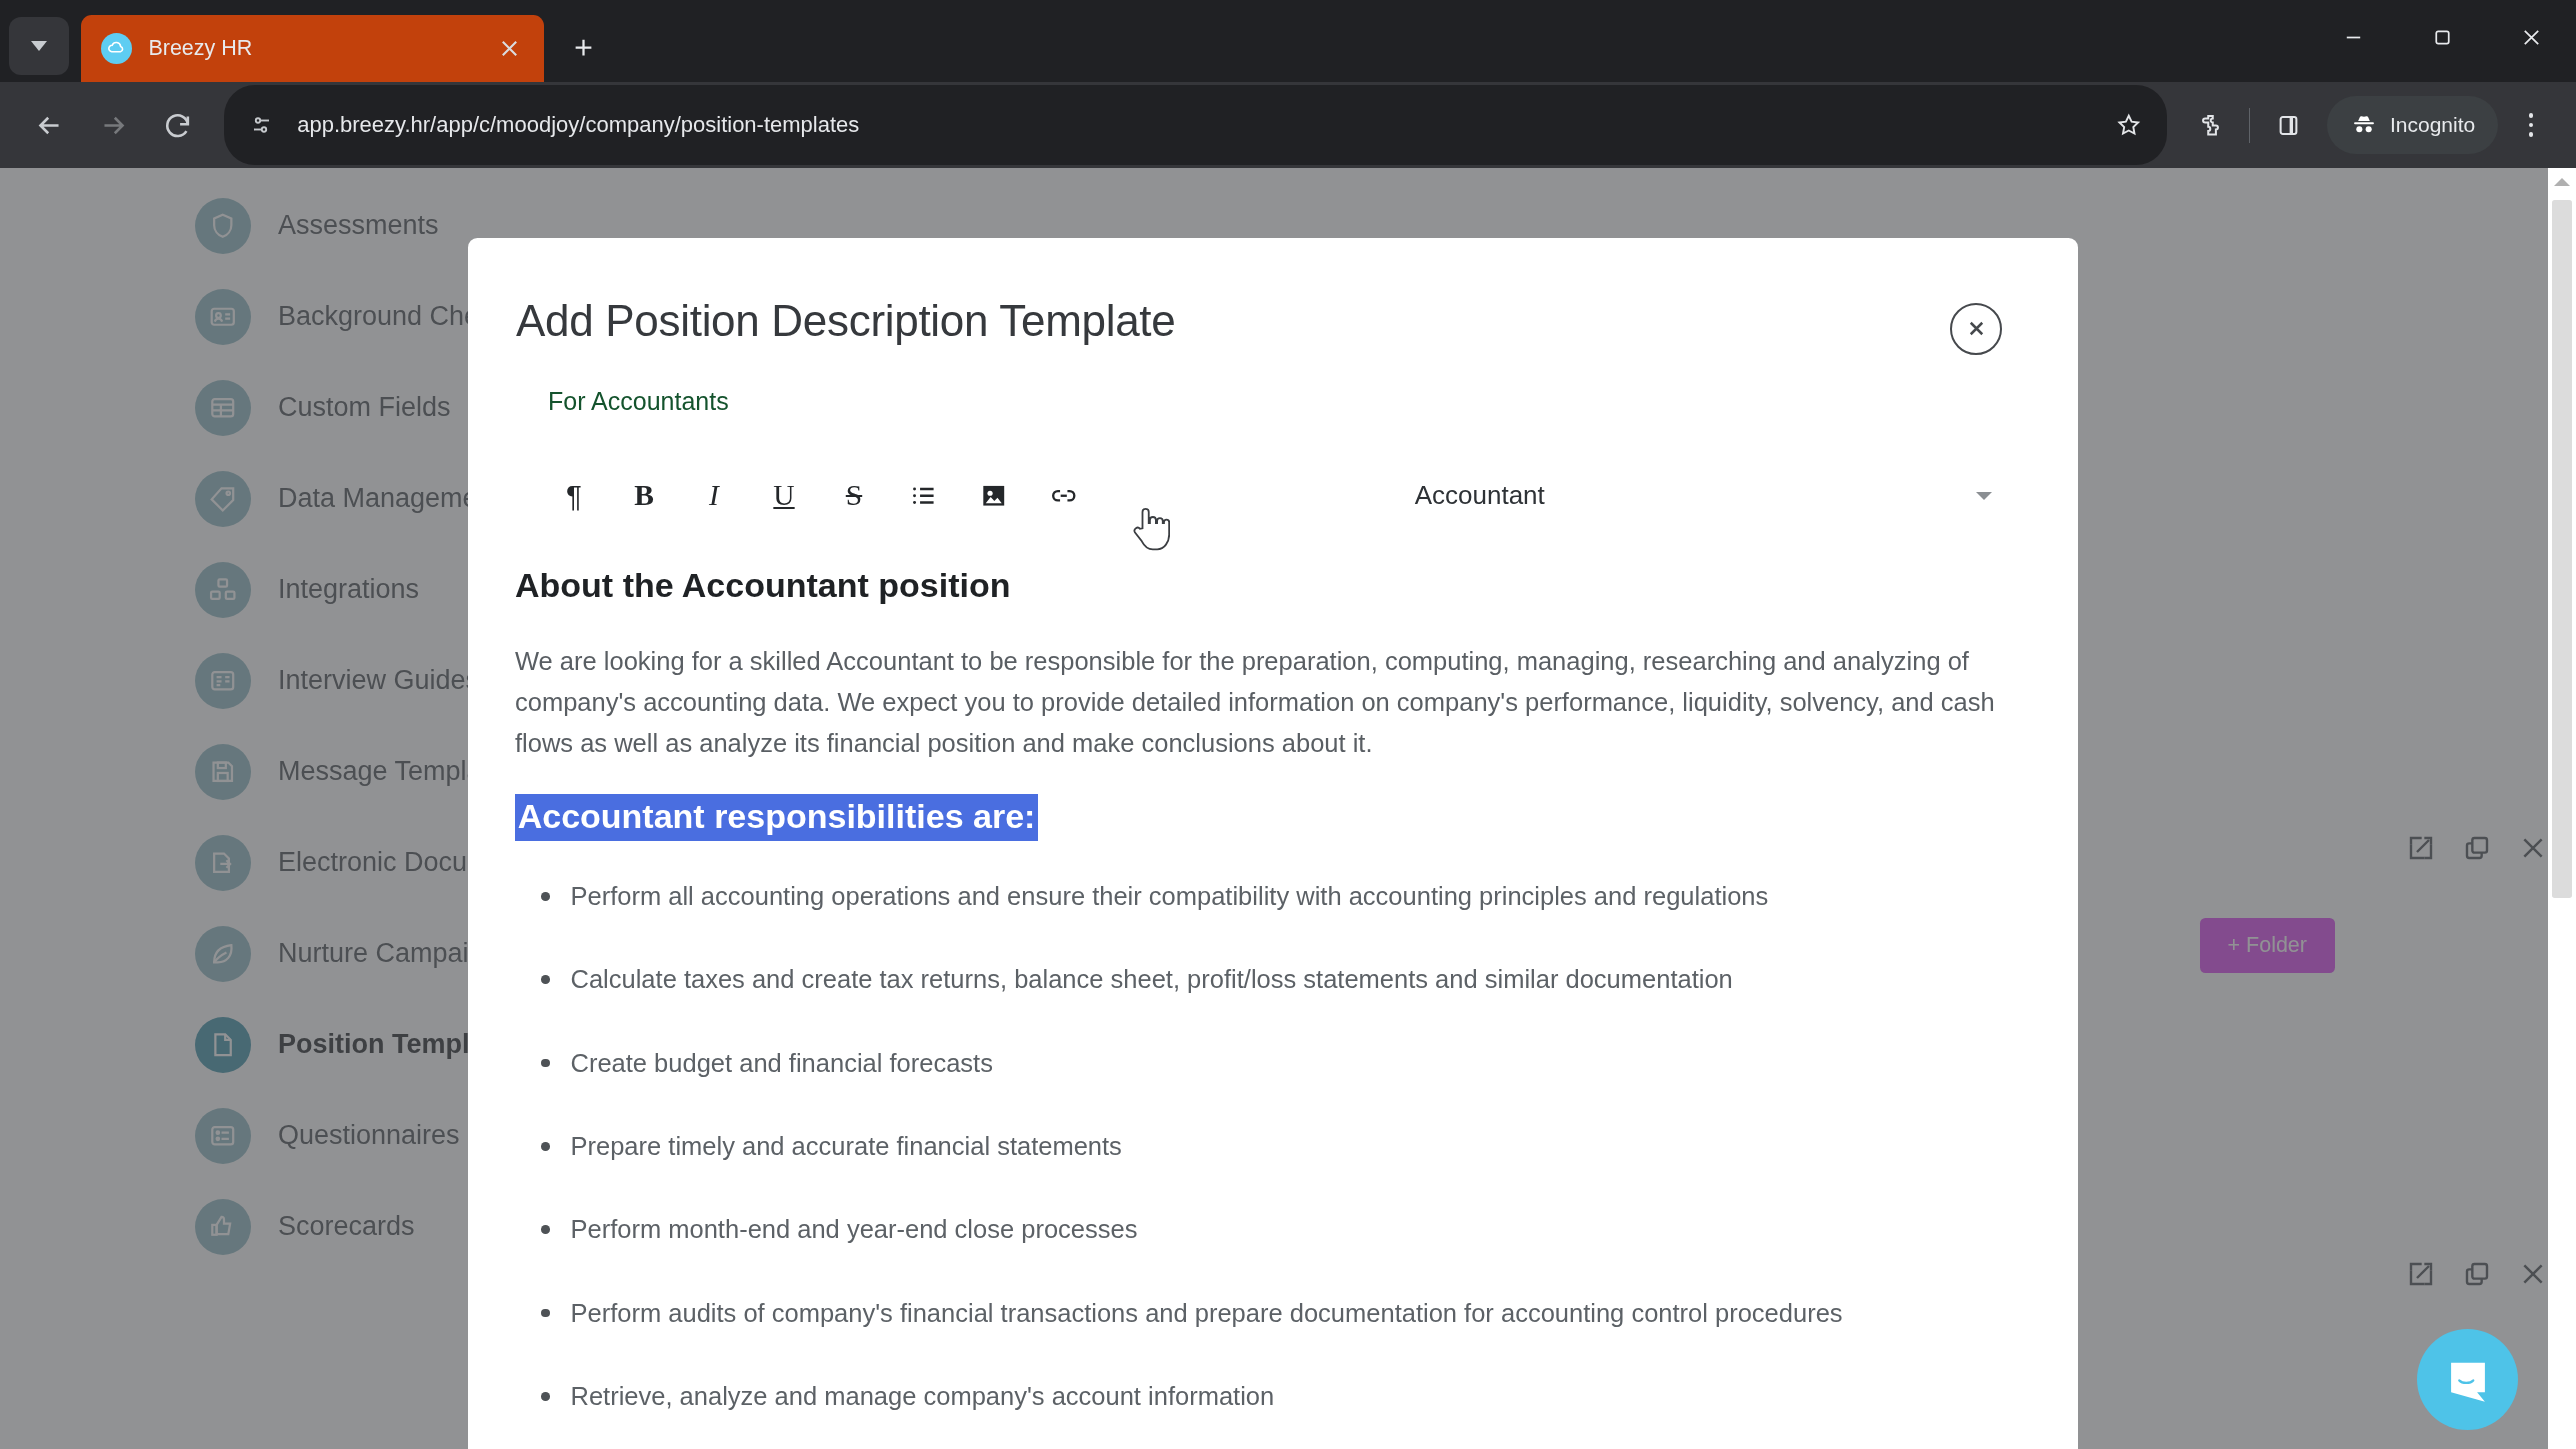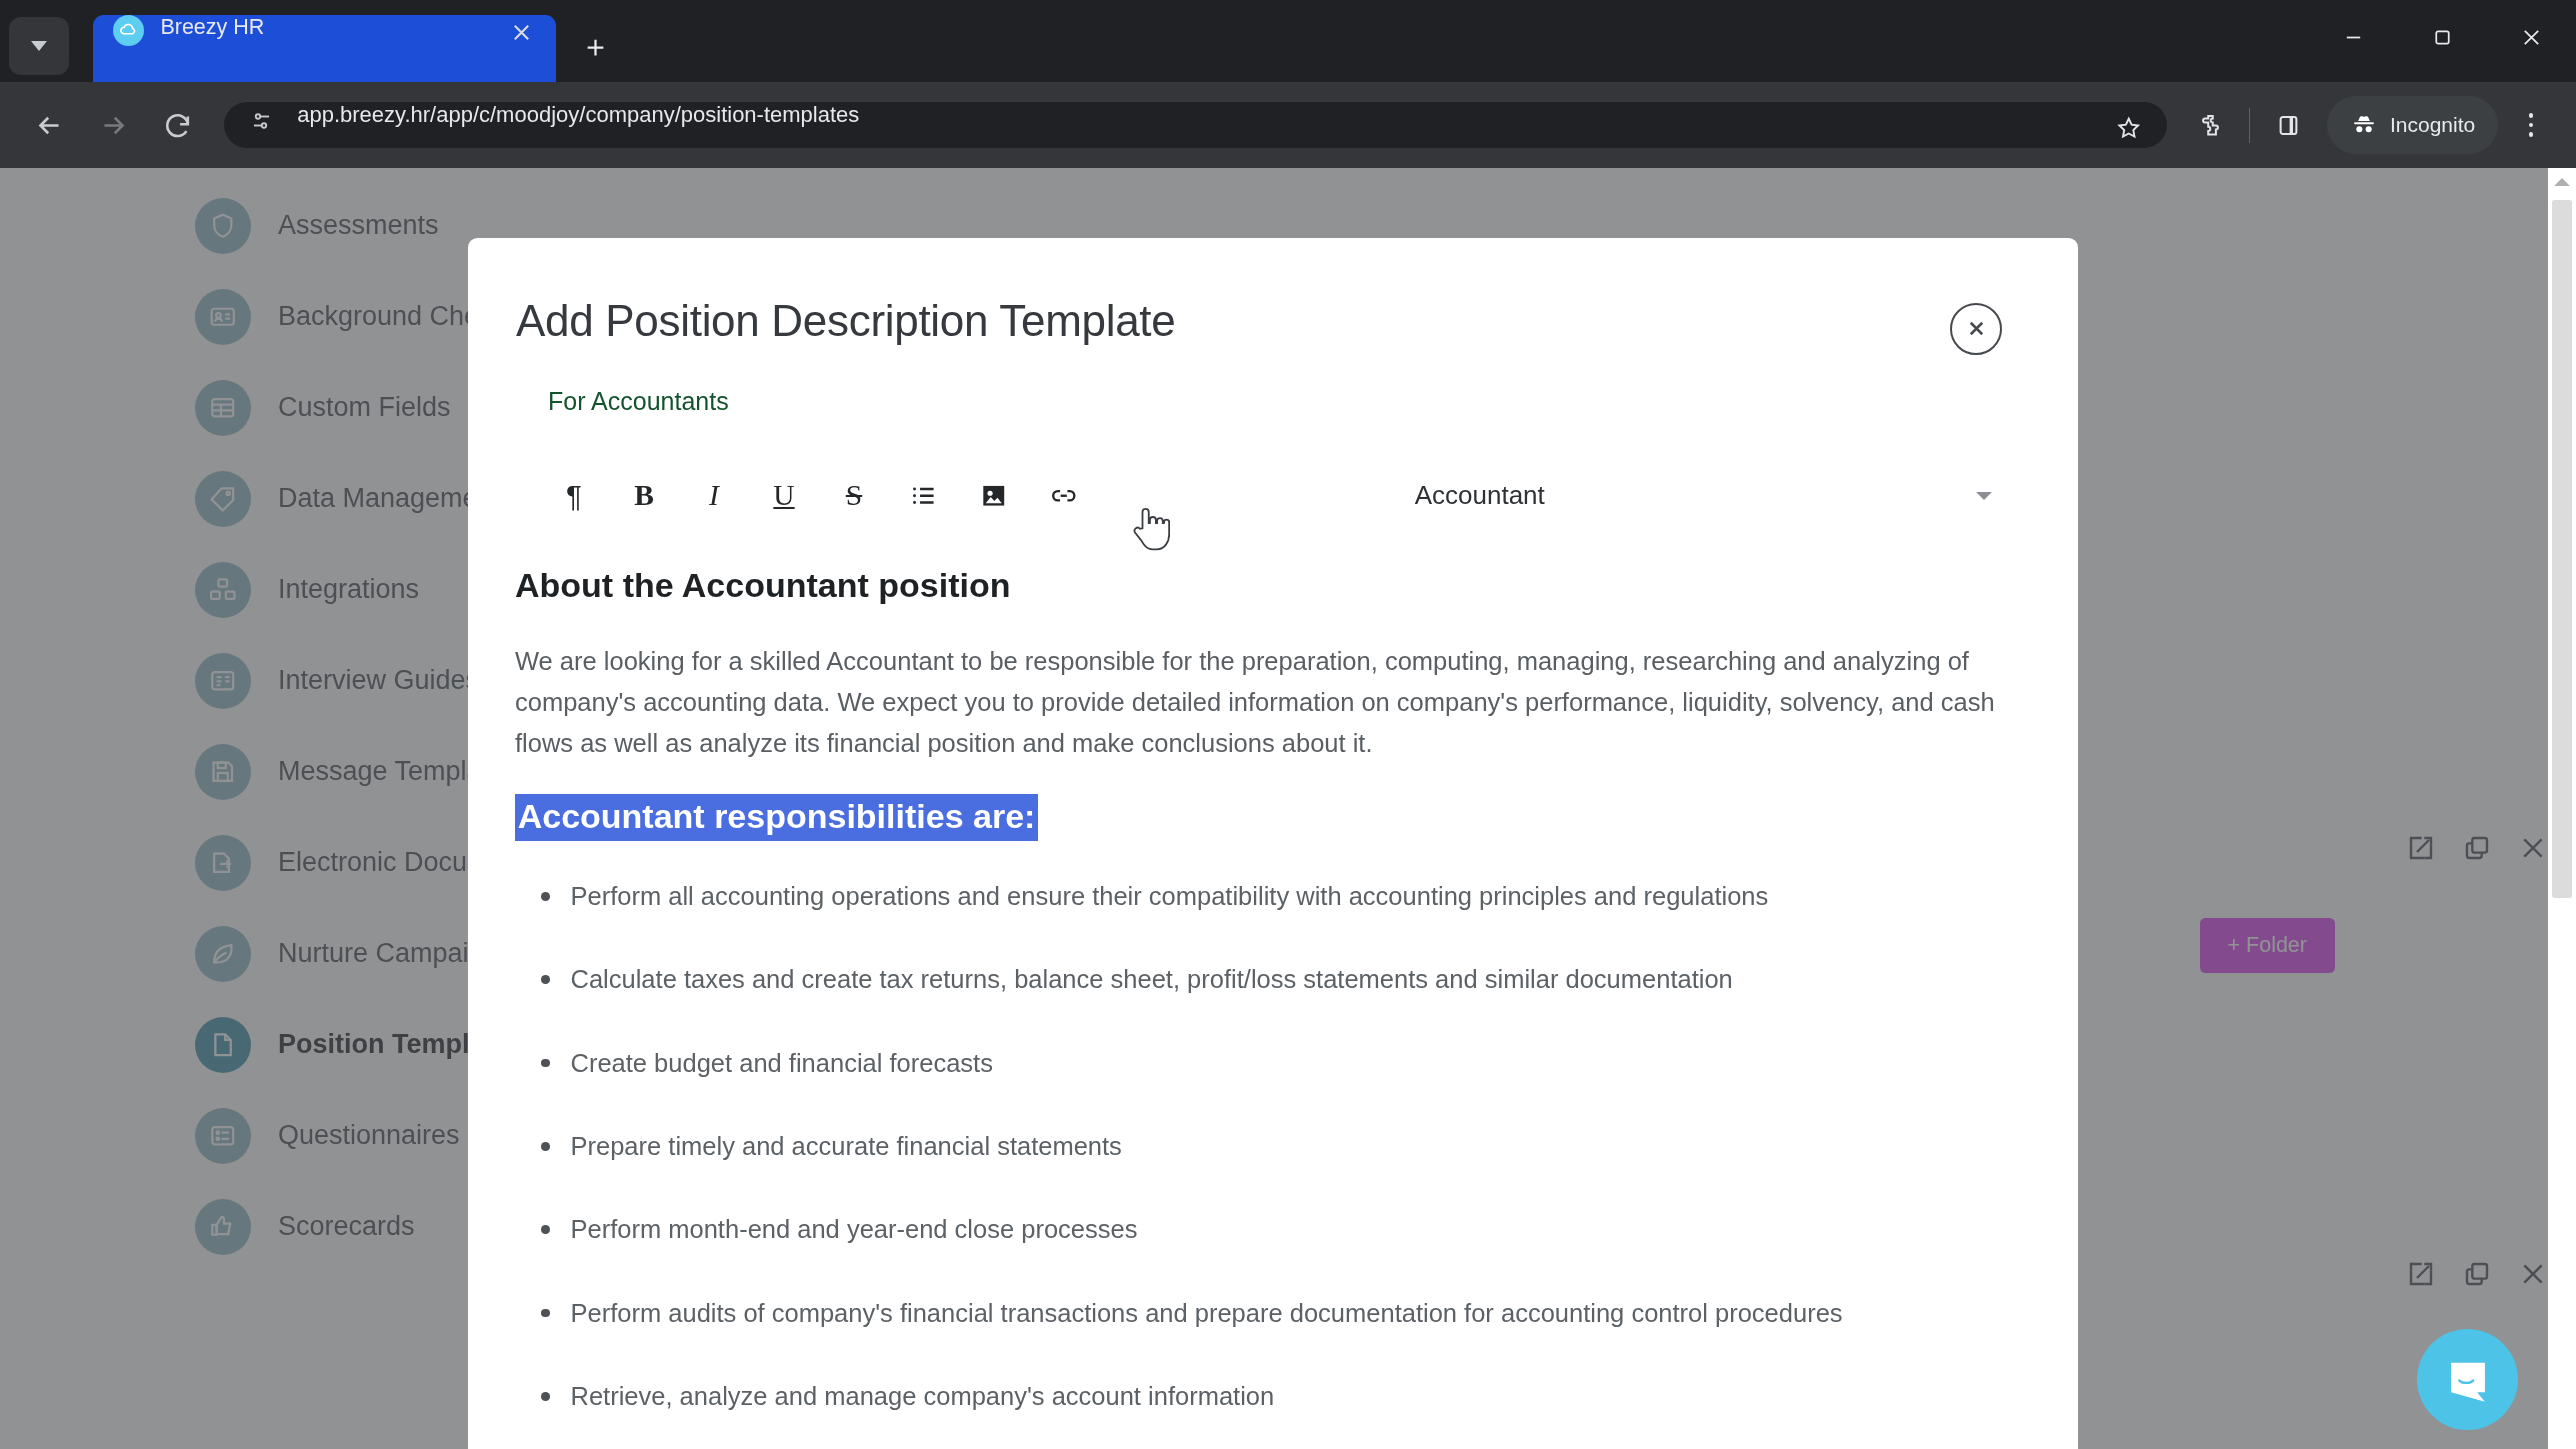--- a/index.html
+++ b/index.html
@@ -23,24 +23,24 @@
     background: #35363a; border-radius: 12px;
     display: flex; align-items: center; justify-content: center;
   }
   .chev-down {
     width: 0; height: 0;
     border-left: 8.7px solid transparent;
     border-right: 8.7px solid transparent;
     border-top: 10px solid #c8ccd0;
   }
   .tab {
-    margin-left: 24px; width: 463px; height: 67px;
-    background: #1d4ed8;
+    margin-left: 12px; width: 463px; height: 67px;
+    background: #c2410c;
     border-radius: 10.7px 10.7px 0 0;
-    display: flex; align-items: flex-start;
+    display: flex; align-items: center;
     padding: 0 17.4px 0 20px;
     position: relative;
   }
   .tab-favicon {
     width: 31px; height: 31px; border-radius: 50%;
     background: #5ecdf2; flex: none;
     display: flex; align-items: center; justify-content: center;
   }
   .tab-favicon svg { width: 19px; height: 19px; }
   .tab-title {
@@ -74,23 +74,23 @@
     display: flex; align-items: center; padding: 0 17.4px;
   }
   .nav-btn {
     width: 64px; height: 64px; flex: none;
     display: flex; align-items: center; justify-content: center;
     color: #c9ccd0;
   }
   .nav-btn.disabled { color: #77797c; }
   .nav-btn svg { width: 31px; height: 31px; }
   .omnibox {
-    flex: 1; height: 46px; margin: 0 14.8px;
+    flex: 1; height: 80px; margin: 0 14.8px;
     background: #202124; border-radius: 31px;
-    display: flex; padding: 0 12px 0 19px;
+    display: flex; align-items: center; padding: 0 12px 0 19px;
   }
   .omni-icon {
     width: 38px; height: 38px; flex: none;
     display: flex; align-items: center; justify-content: center;
     color: #c5c8cc;
   }
   .omni-icon svg { width: 24px; height: 24px; }
   .omni-url {
     flex: 1; margin-left: 16px; color: #e6e8eb;
     font-size: 22px; white-space: nowrap; overflow: hidden;

